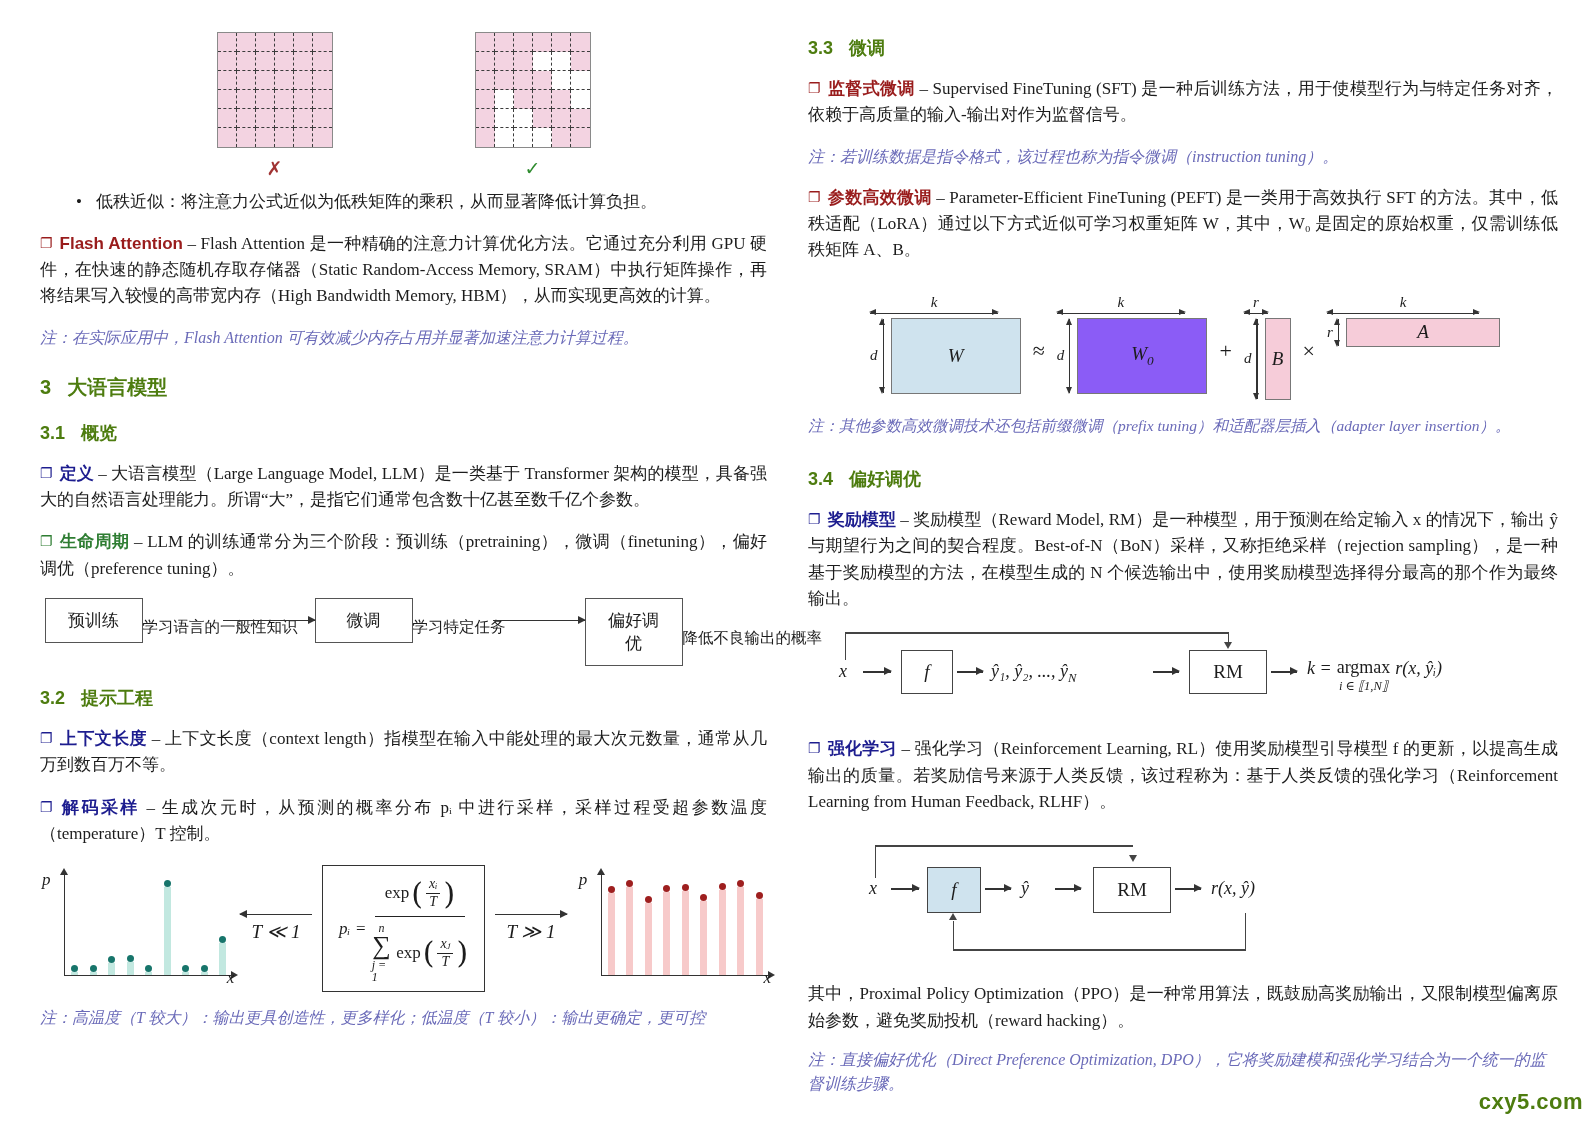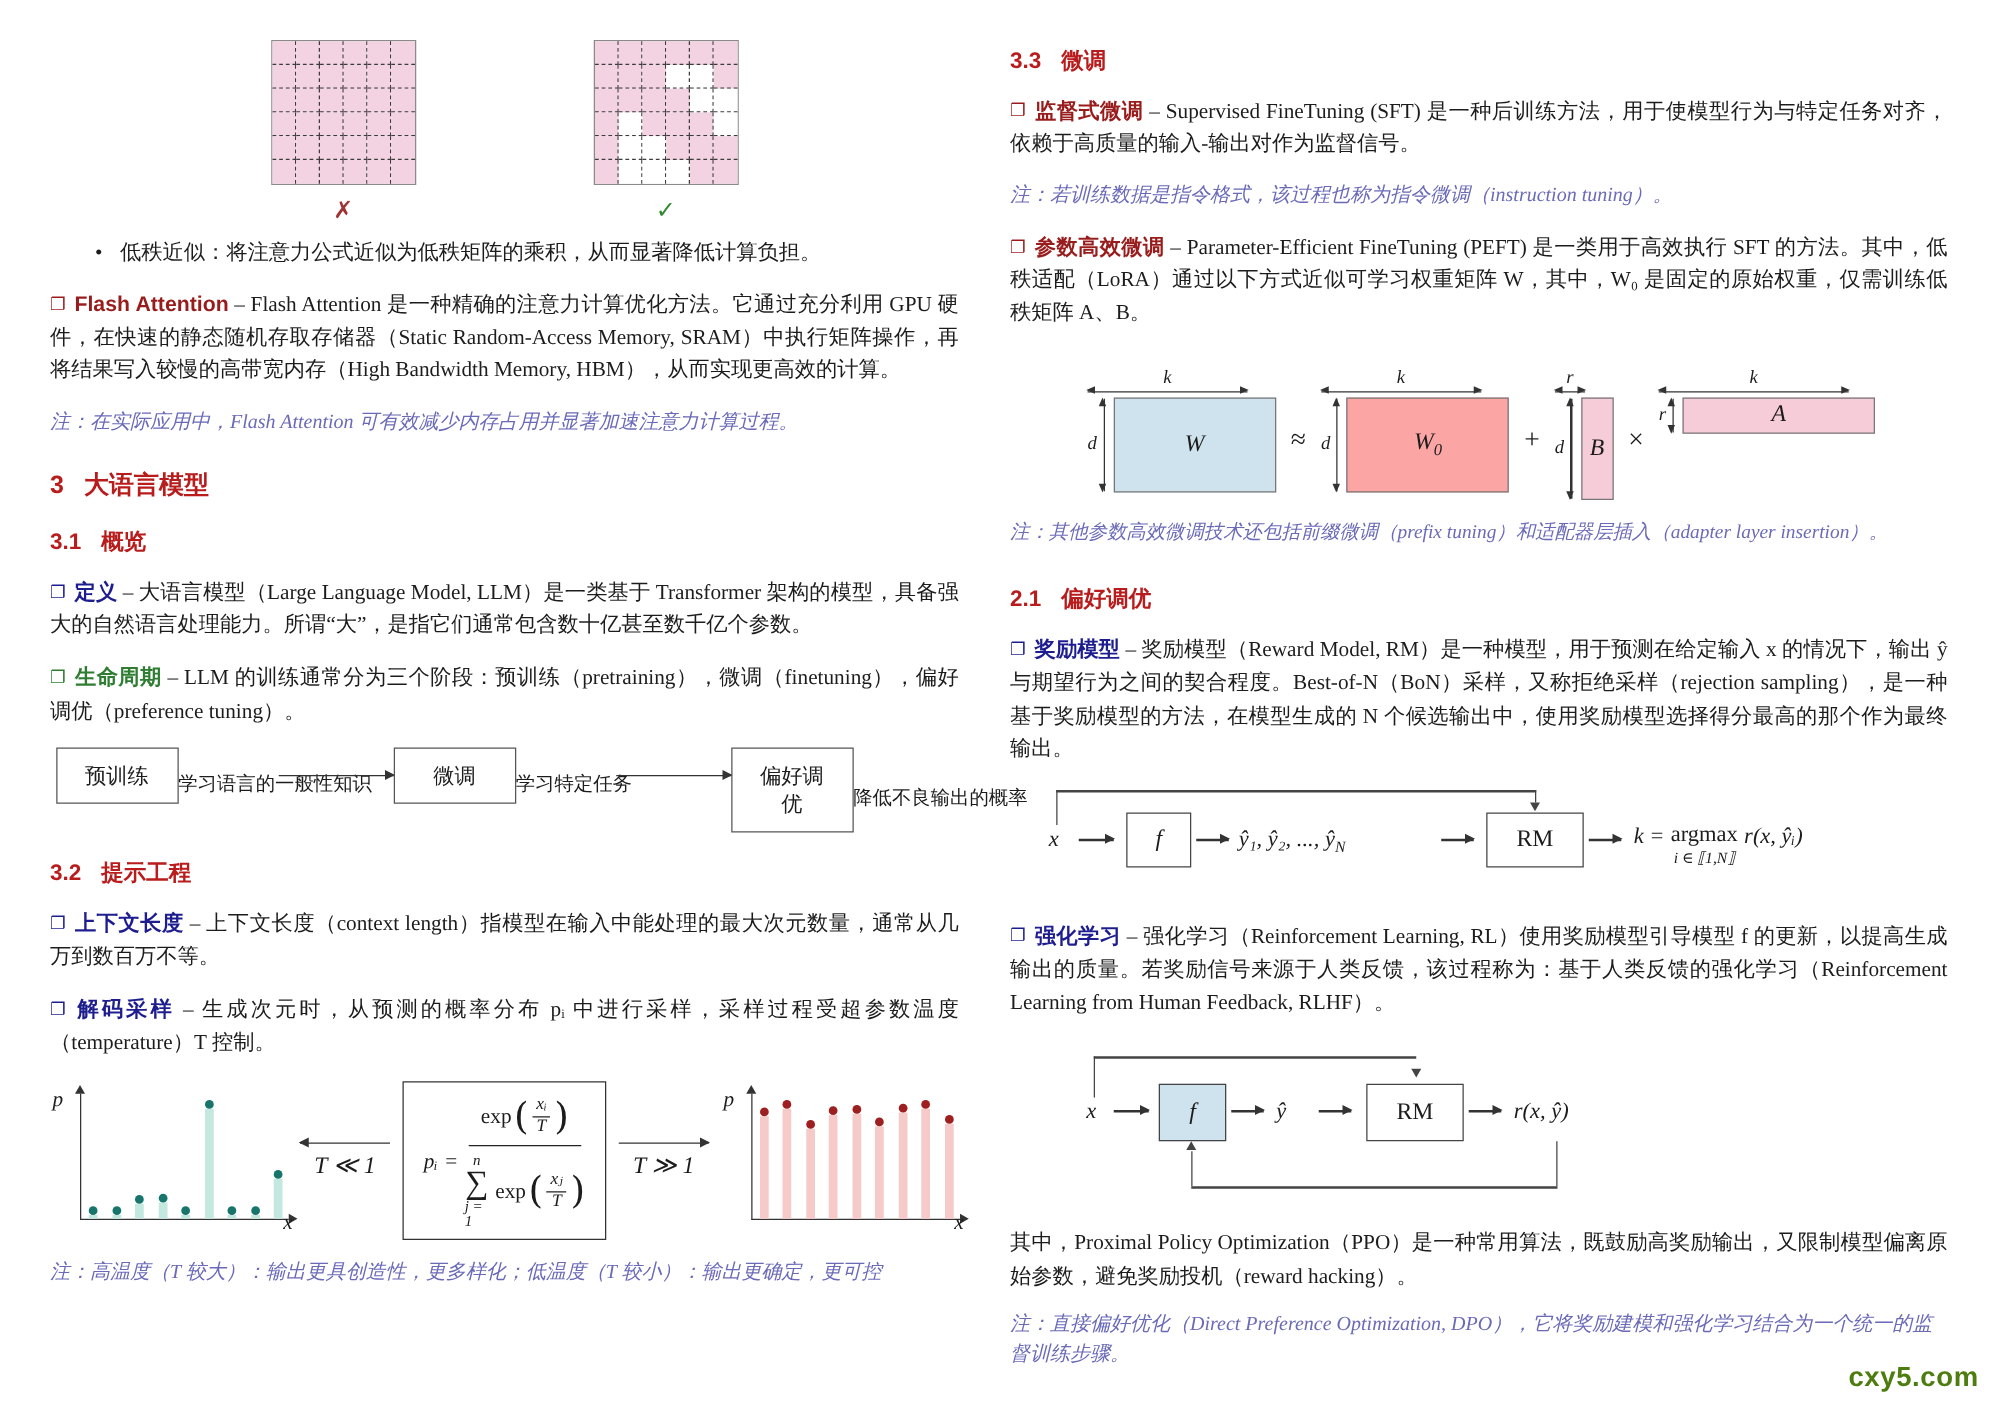--- a/index.html
+++ b/index.html
@@ -5,21 +5,21 @@
   html,body{margin:0;padding:0;}
   body{
     width:1591px;height:1121px;position:relative;overflow:hidden;background:#ffffff;
     font-family:"Liberation Serif","DejaVu Serif",serif;color:#1c1c1c;font-size:17px;
   }
   .col{position:absolute;top:26px;}
   .col-left{left:40px;width:727px;}
   .col-right{left:808px;width:750px;}
 
   
-  .h1,.h2{font-family:"Liberation Sans","DejaVu Sans",sans-serif;font-weight:bold;color:#b91c1c;}
+  .h1,.h2{font-family:"Liberation Sans","DejaVu Sans",sans-serif;font-weight:bold;color:#4d7c0f;}
   .h1{font-size:20px;margin:24px 0 4px 0;}
   .h2{font-size:18px;margin:20px 0 4px 0;}
   .h1 .num,.h2 .num{margin-right:16px;}
 
   
   .card{margin:16px 0;line-height:1.55;text-align:justify;}
   .icon{font-size:14px;margin-right:7px;position:relative;top:-1px;}
   .term{font-family:"Liberation Sans","DejaVu Sans",sans-serif;font-weight:bold;}
   .body-text{color:#1c1c1c;}
   .para{margin:14px 0;line-height:1.55;text-align:justify;}
@@ -90,21 +90,21 @@
   .dim-top .dlab{font-style:italic;font-size:15px;line-height:1;}
   .harrow{position:relative;height:1.2px;background:#333;width:100%;}
   .harrow::before{content:'';position:absolute;left:-1px;top:-3.5px;border-top:3.5px solid transparent;border-bottom:3.5px solid transparent;border-right:7px solid #333;width:0;height:0;}
   .harrow::after{content:'';position:absolute;right:-1px;top:-3.5px;border-top:3.5px solid transparent;border-bottom:3.5px solid transparent;border-left:7px solid #333;width:0;height:0;}
   .lora-body{display:flex;align-items:center;}
   .dim-left{display:flex;align-items:center;gap:5px;margin-right:7px;}
   .dim-left .dlab{font-style:italic;font-size:15px;}
   .varrow{position:relative;width:1.2px;background:#333;}
   .varrow::before{content:'';position:absolute;top:-1px;left:-3.5px;border-left:3.5px solid transparent;border-right:3.5px solid transparent;border-bottom:7px solid #333;width:0;height:0;}
   .varrow::after{content:'';position:absolute;bottom:-1px;left:-3.5px;border-left:3.5px solid transparent;border-right:3.5px solid transparent;border-top:7px solid #333;width:0;height:0;}
-  .mat{border:1px solid #777;display:flex;align-items:center;justify-content:center;font-size:19px;background:#fca5a5;}
+  .mat{border:1px solid #777;display:flex;align-items:center;justify-content:center;font-size:19px;background:#8b5cf6;}
   .lora-op{font-size:22px;margin-top:56px;}
 
   
   .diagram{position:relative;margin:14px auto 8px auto;}
   .bon{width:700px;height:92px;}
   .rlhf{width:640px;height:136px;}
   .dnode{position:absolute;font-size:18px;white-space:nowrap;}
   .dbox{position:absolute;border:1.2px solid #444;background:#fff;display:flex;align-items:center;justify-content:center;font-size:19px;}
   .dline{position:absolute;background:#444;}
   .tri{position:absolute;width:0;height:0;border:4.5px solid transparent;}
@@ -459,21 +459,21 @@
         <div class="mat" style="width: 152px; height: 27px; background: rgb(246, 204, 217);">
             <span class="mi">A</span>
           </div>
       </div>
     </div>
   </div>
 
   <div class="note" style="font-size: 15.5px; color: rgb(106, 106, 184);">注：其他参数高效微调技术还包括前缀微调（prefix tuning）和适配器层插入（adapter layer insertion）。</div>
 
   <div class="h2" style="margin-top:30px;">
-    <span class="num">2.1</span><span>偏好调优</span>
+    <span class="num">3.4</span><span>偏好调优</span>
   </div>
 
   <div class="card">
     <span class="icon" style="color: rgb(29, 29, 143);">❐</span><span class="term" style="color: rgb(29, 29, 143);">奖励模型</span>
     <span class="body-text">– 奖励模型（Reward Model, RM）是一种模型，用于预测在给定输入 x 的情况下，输出 ŷ 与期望行为之间的契合程度。Best-of-N（BoN）采样，又称拒绝采样（rejection sampling），是一种基于奖励模型的方法，在模型生成的 N 个候选输出中，使用奖励模型选择得分最高的那个作为最终输出。</span>
   </div>
 
   <div class="diagram bon">
     <div class="dline" style="left:12px;top:4px;width:1.2px;height:28px;"></div>
     <div class="dline" style="left:12px;top:4px;width:384px;height:1.2px;"></div>

